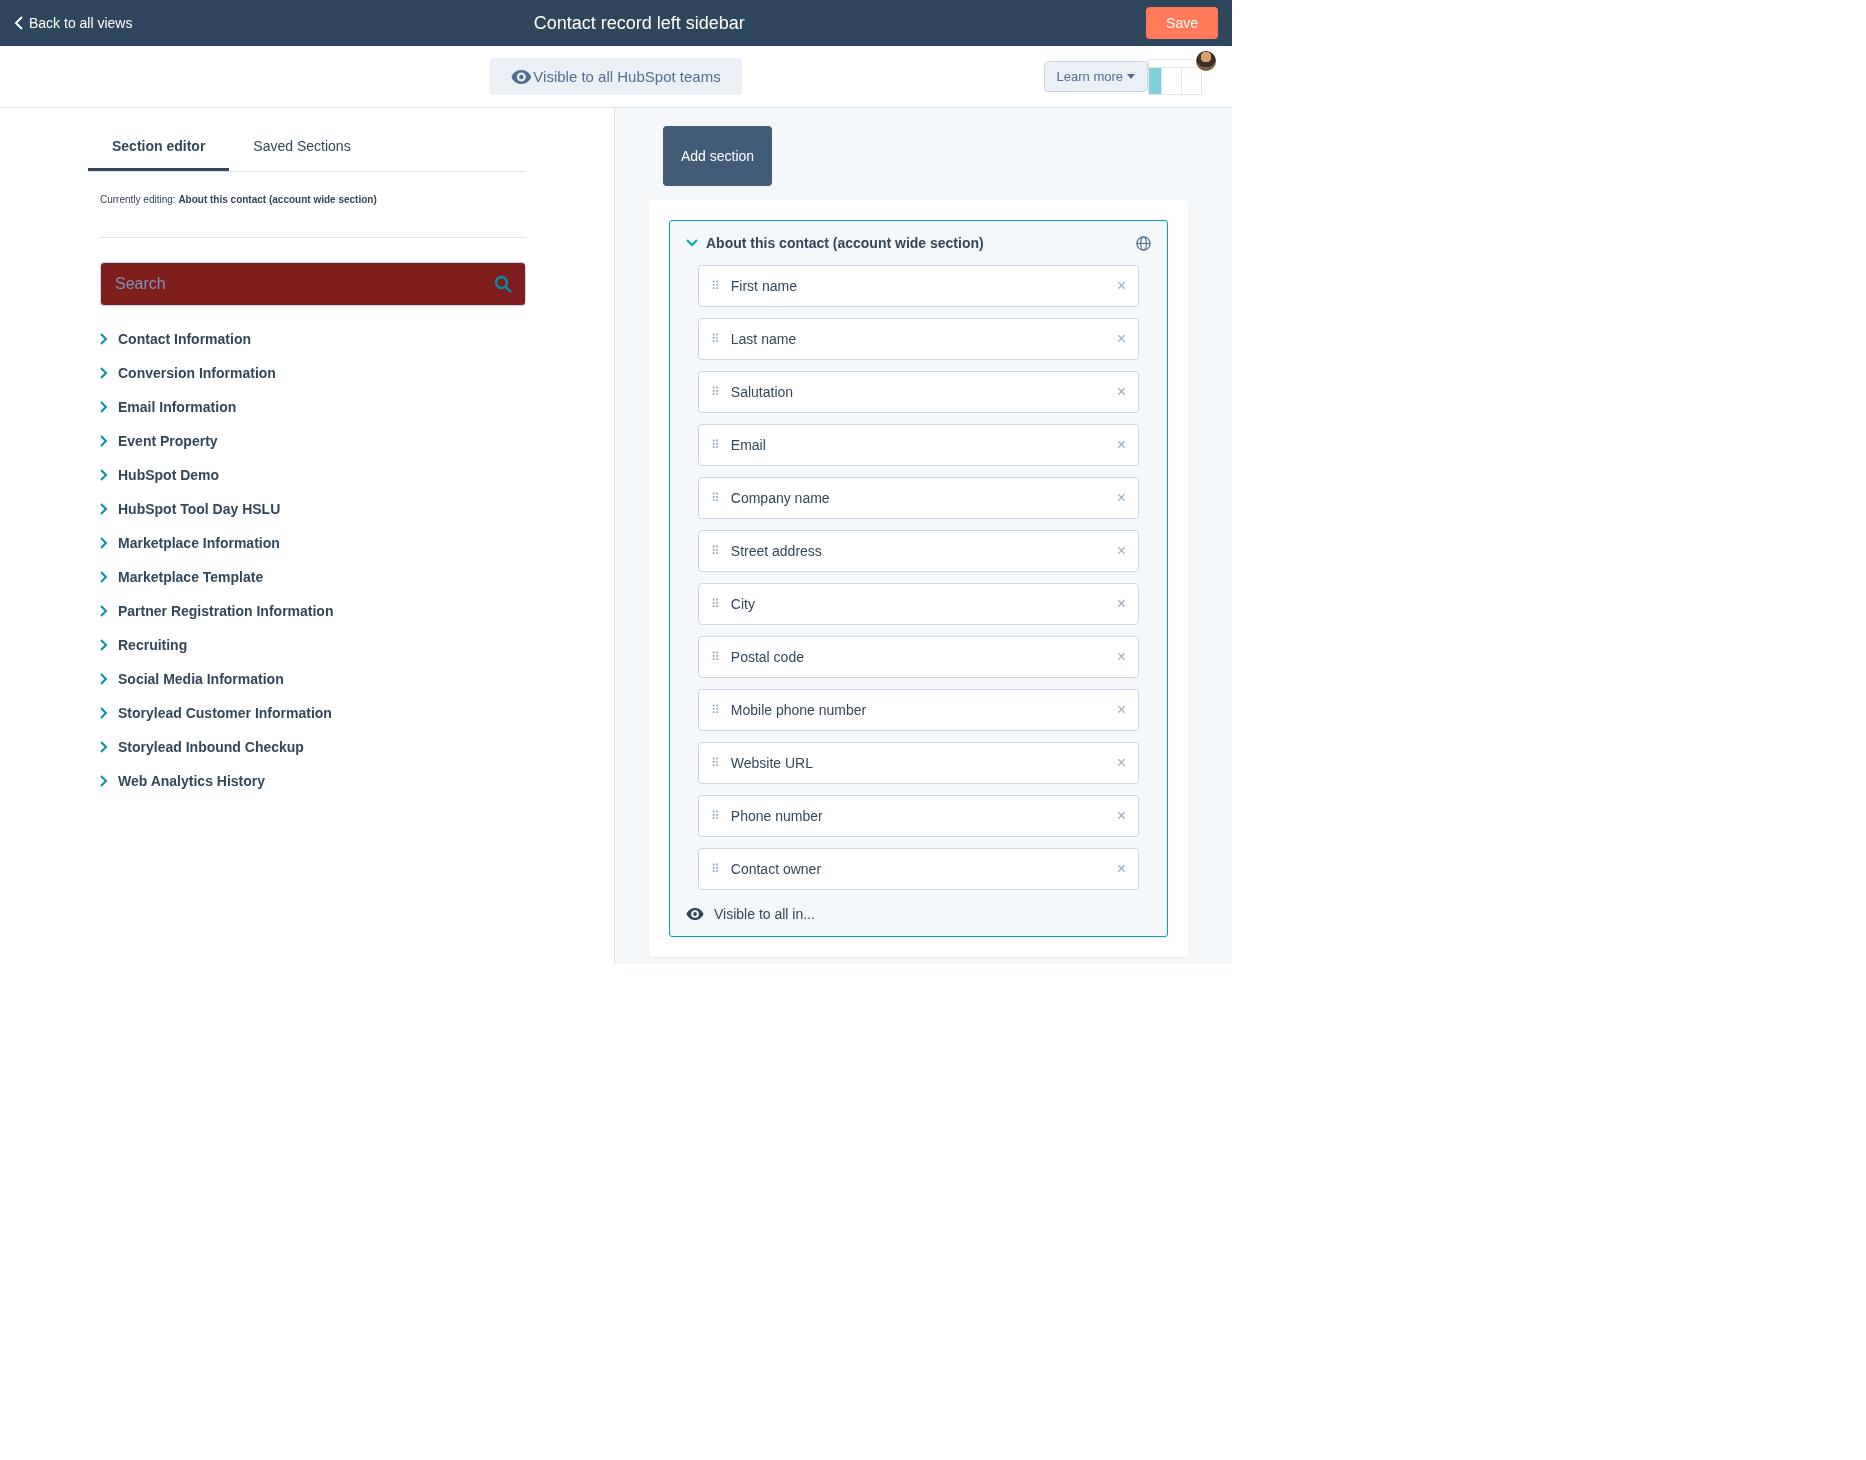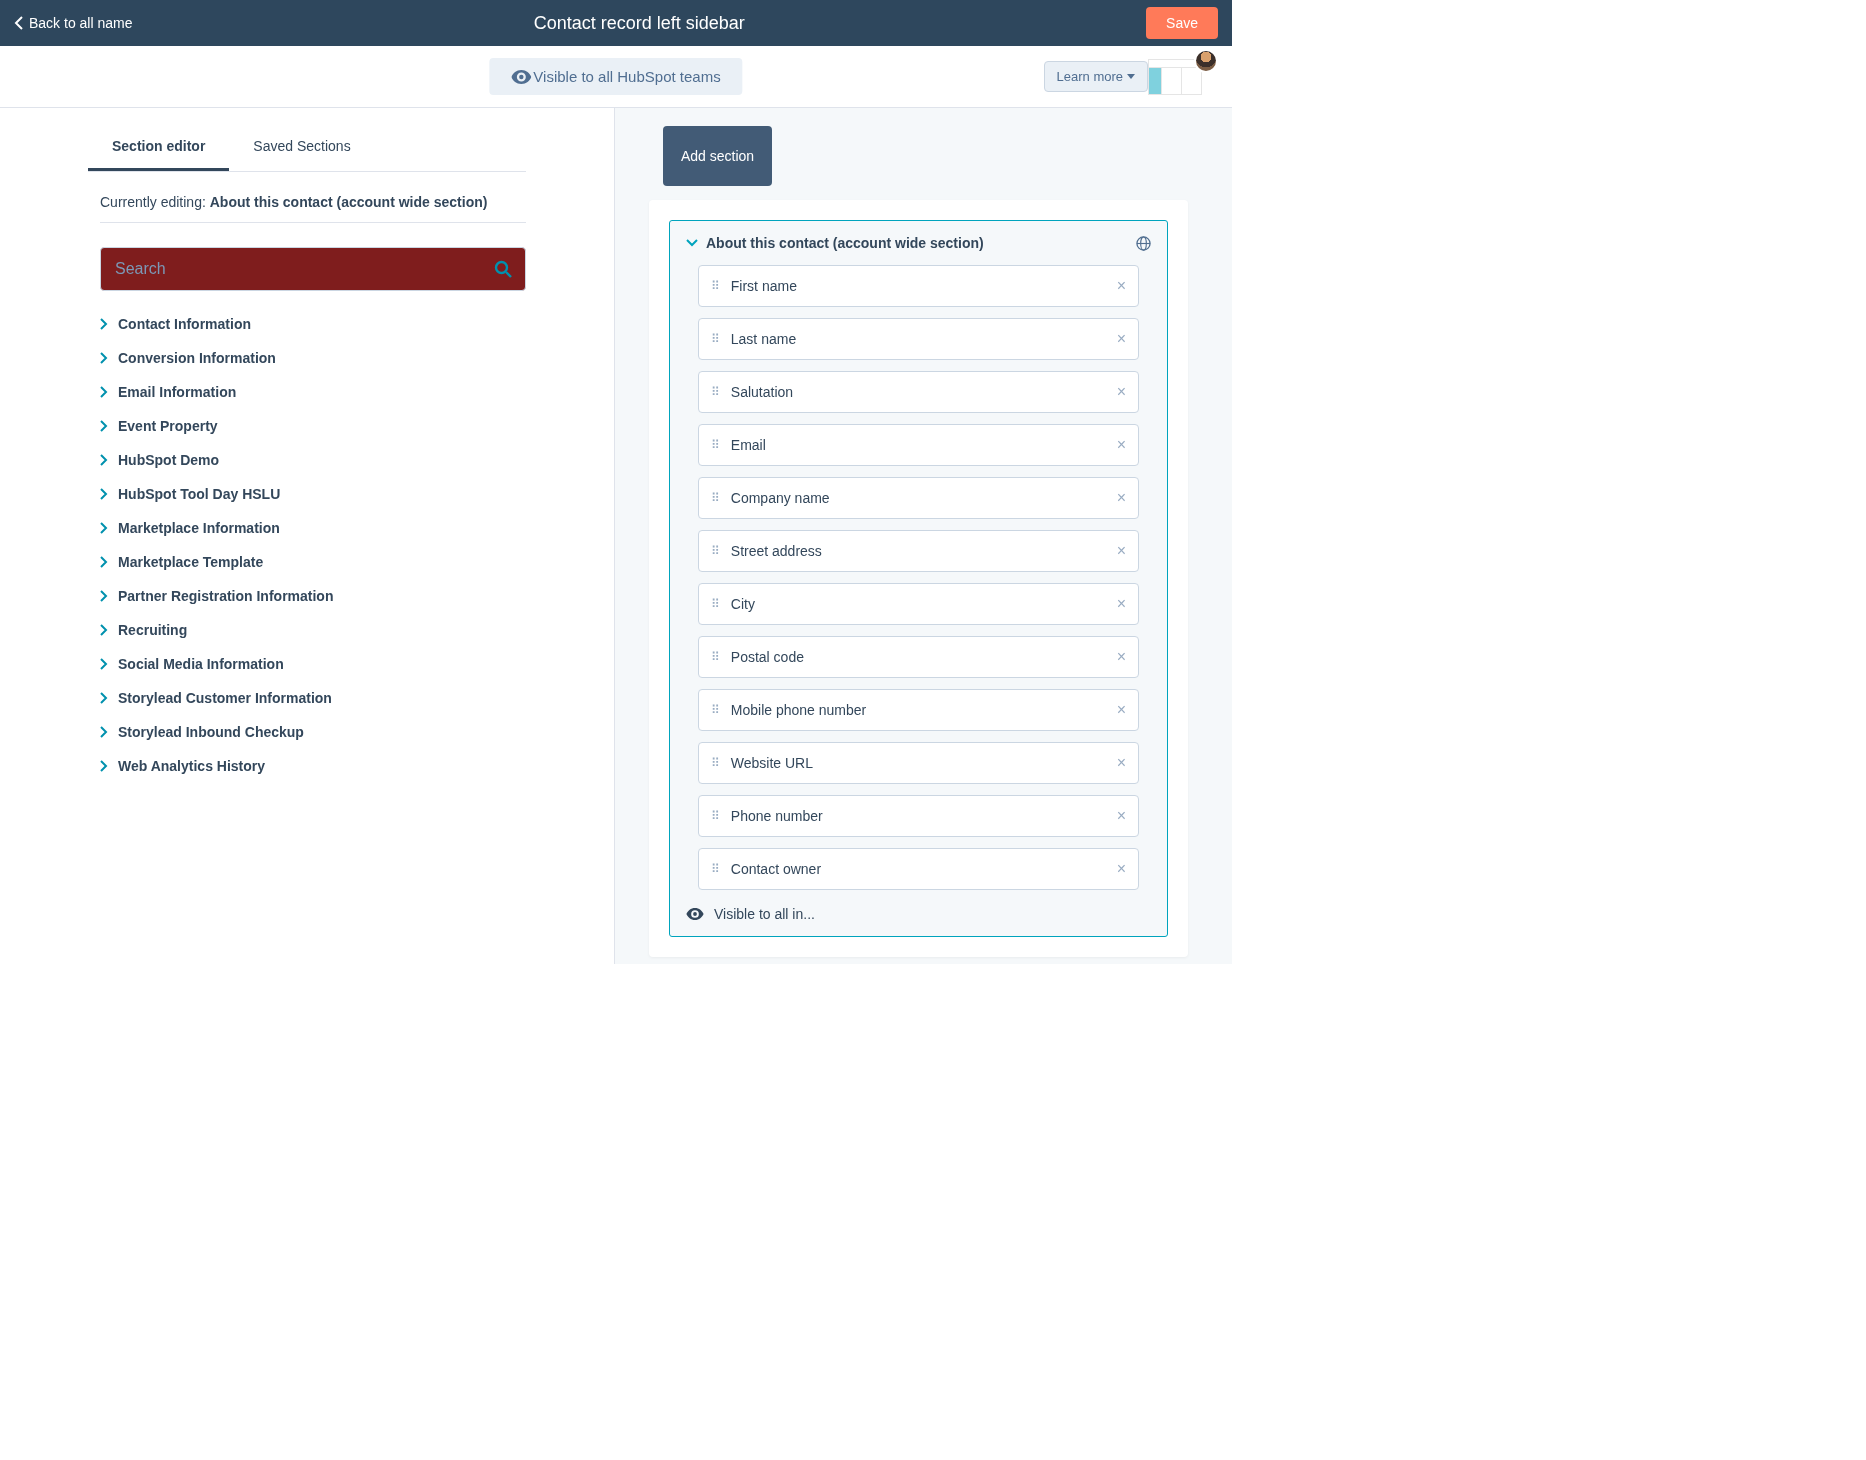--- a/index.html
+++ b/index.html
@@ -138,23 +138,23 @@
   .tab.active {
     border-bottom: 3px solid #33475b;
     font-weight: 600;
   }
   .tab.inactive { color: #33475b; font-weight: 400; }
 
   .left-content {
     padding: 22px 88px 0 100px;
   }
   .currently-editing {
-    font-size: 14px;
-    color: #33475b;
-    padding-bottom: 12px;
+    font-size: 10px;
+    color: #33475b;
+    padding-bottom: 32px;
     border-bottom: 1px solid #dfe3eb;
     margin-bottom: 24px;
   }
   .currently-editing b { font-weight: 600; }
 
   .search-wrap {
     position: relative;
     margin-bottom: 16px;
   }
   .search-input {
@@ -278,21 +278,21 @@
   svg { display: block; }
 </style>
 </head>
 <body>
 
 <div class="topbar">
   <div class="back-link">
     <svg width="9" height="14" viewBox="0 0 9 14">
         <path d="M8 1 L2 7 L8 13" stroke="#fff" stroke-width="2" fill="none"></path>
       </svg>
-    <span>Back to all name</span>
+    <span>Back to all views</span>
   </div>
   <div class="topbar-title">Contact record left sidebar</div>
   <button class="save-btn">Save</button>
 </div>
 
 <div class="subbar">
   <button class="learn-more-btn">
     <span>Learn more</span>
     <svg width="8" height="6" viewBox="0 0 8 6">
         <path d="M0 0 L4 5 L8 0 Z" fill="#506e91"></path>

